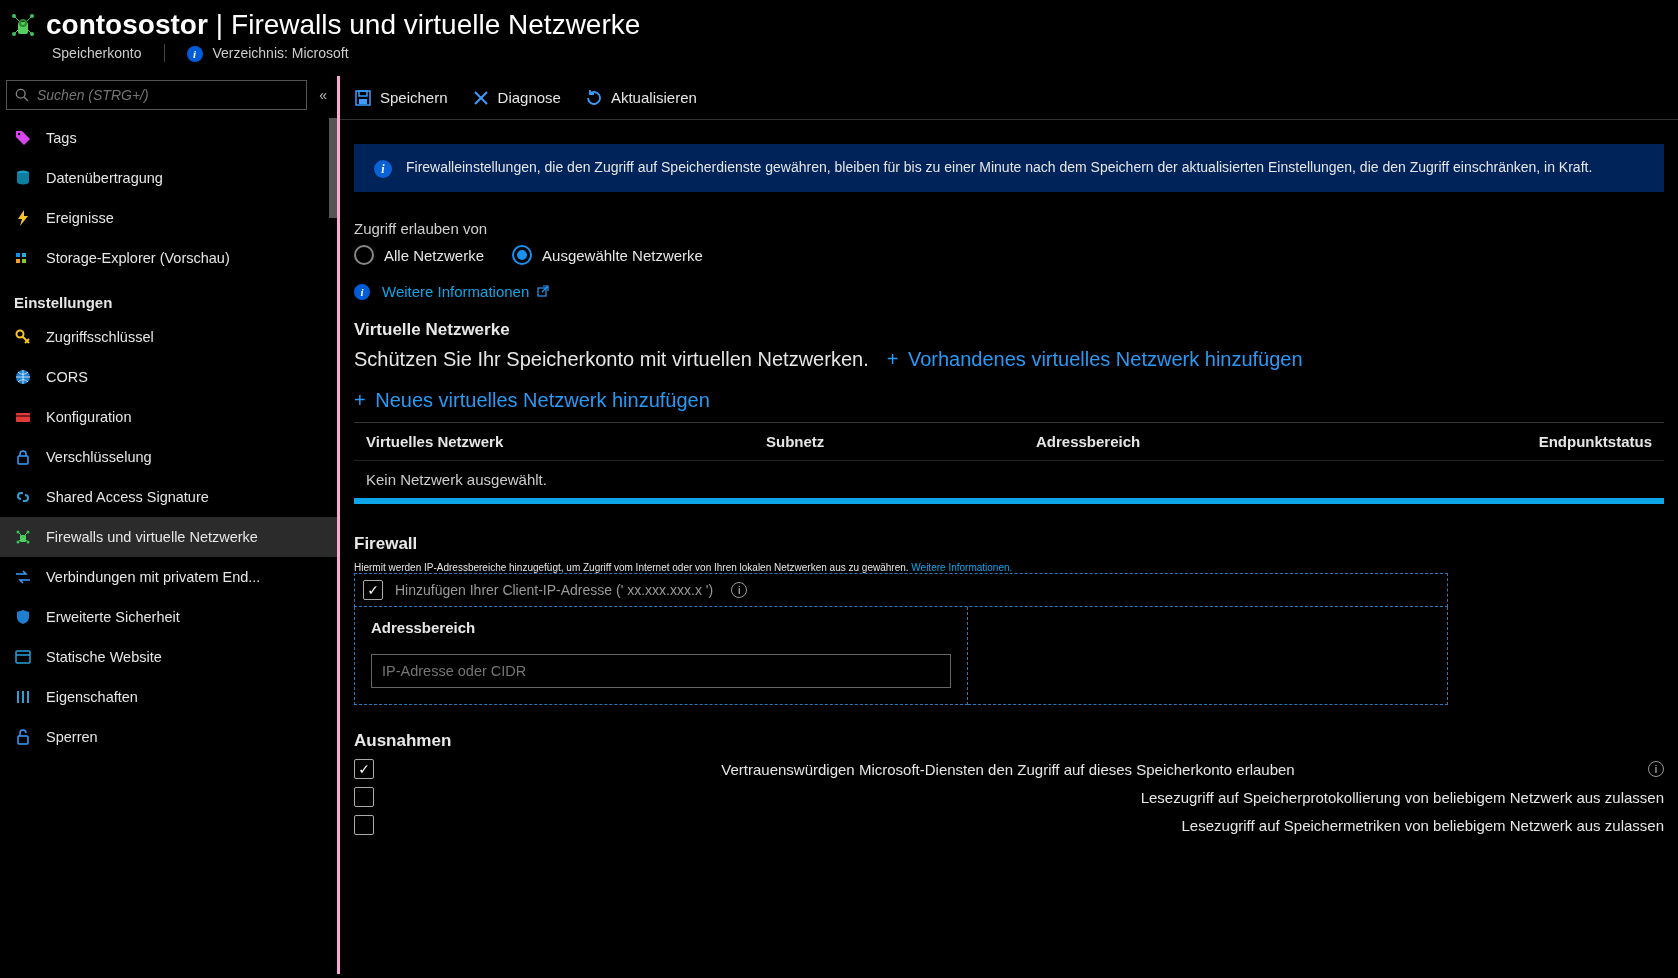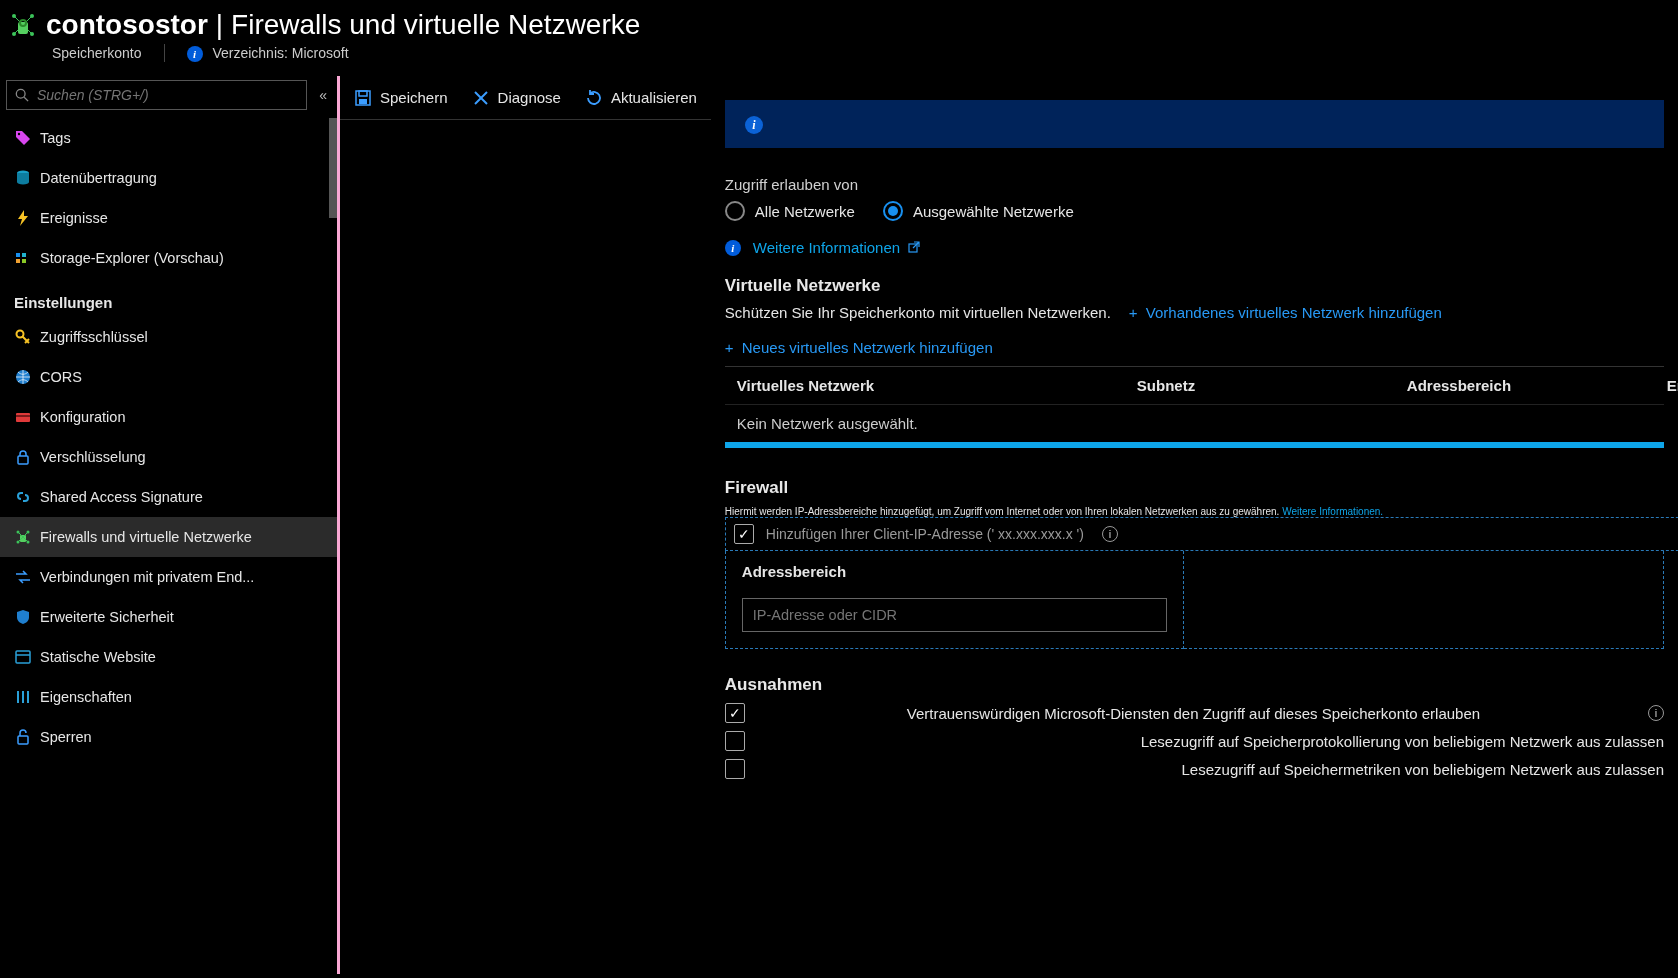--- a/index.html
+++ b/index.html
@@ -89,39 +89,39 @@
     height: 100%;
   }
   .scrollbar-thumb {
     position: absolute; right: 0; top: 0; width: 8px; height: 100px;
     background: #555; border-radius: 0;
   }
   .nav-item {
     display: flex; align-items: center;
     height: 40px;
     padding: 0 14px;
-    gap: 8px;
+    gap: 14px;
     color: #e6e6e6;
     cursor: pointer;
     font-size: 14.5px;
   }
   .nav-item.active { background: #2b2b2b; }
   .nav-item .icon { width: 18px; height: 18px; display: flex; align-items: center; justify-content: center; flex-shrink: 0; }
   .nav-section {
     padding: 16px 14px 6px 14px;
     font-size: 15px;
     font-weight: 600;
     color: #e6e6e6;
   }
 
   
   .main {
     flex: 1;
     display: flex;
-    flex-direction: row;
+    flex-direction: column;
     overflow: hidden;
   }
   .cmd-bar {
     display: flex; align-items: center;
     gap: 24px;
     padding: 6px 14px;
     border-bottom: 1px solid #333;
     height: 44px;
   }
   .cmd {
@@ -168,21 +168,21 @@
     display: flex; align-items: center; gap: 6px;
     font-size: 15px; margin-bottom: 20px;
   }
   .link { color: #0ea5e9; cursor: pointer; }
   .link .ext { margin-left: 4px; }
 
   h3.section-h {
     font-size: 17px; font-weight: 600; color: #e8e8e8; margin-bottom: 8px;
   }
   .vnet-row {
-    display: flex; align-items: center; gap: 18px; font-size: 15px; margin-bottom: 10px;
+    display: flex; align-items: center; gap: 18px; font-size: 20px; margin-bottom: 10px;
     flex-wrap: wrap;
   }
   .add-link { color: #2899f5; display: inline-flex; align-items: center; gap: 4px; cursor: pointer; }
 
   .vnet-table {
     border-top: 1px solid #333;
     border-bottom: 6px solid #0ea5e9;
     margin-bottom: 30px;
   }
   .vnet-head, .vnet-body-row {
@@ -460,20 +460,21 @@
               <path d="M5 1 L5 5 L9 5" fill="none" stroke="#3b9dff" stroke-width="1.8"></path>
             </svg>
         </span>
         <span>Aktualisieren</span>
       </div>
     </div>
 
     <div class="content">
       <div class="notice">
         <div class="nicon">i</div>
+        <div>Firewalleinstellungen, die den Zugriff auf Speicherdienste gewähren, bleiben für bis zu einer Minute nach dem Speichern der aktualisierten Einstellungen, die den Zugriff einschränken, in Kraft.</div>
       </div>
 
       <div class="sec-label">Zugriff erlauben von</div>
       <div class="radio-row">
         <div class="radio">
           <div class="circle"></div>
           <span>Alle Netzwerke</span>
         </div>
         <div class="radio selected">
           <div class="circle">

